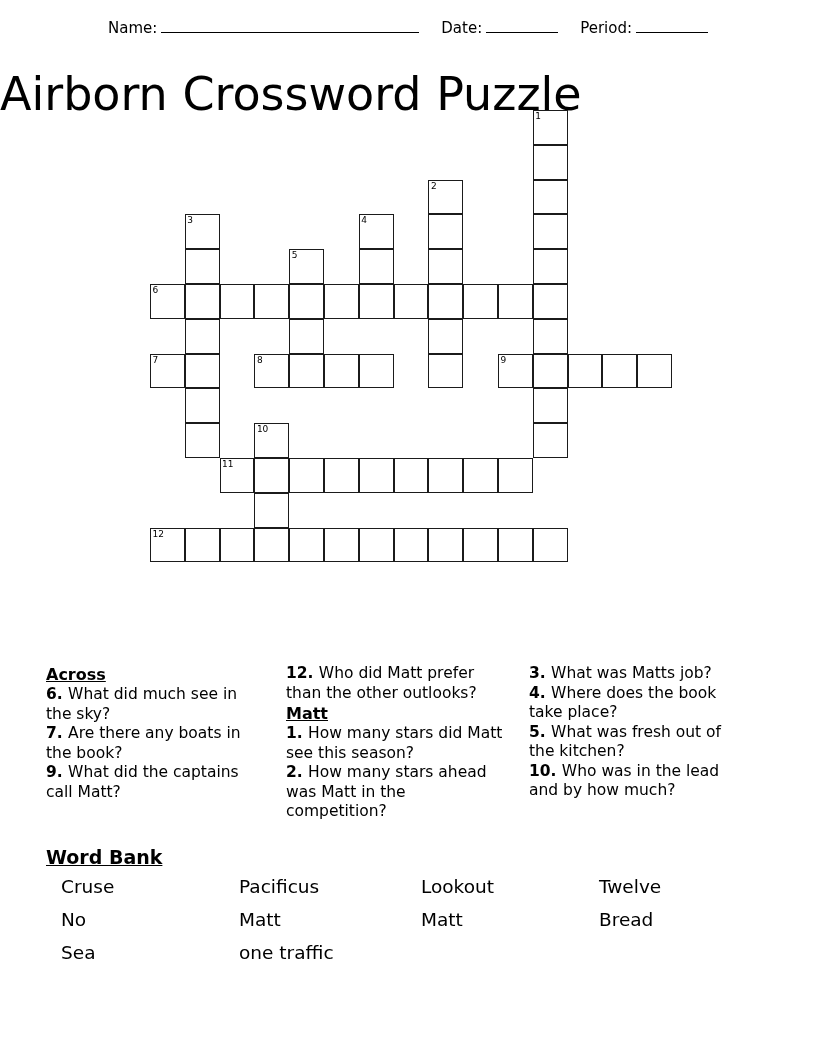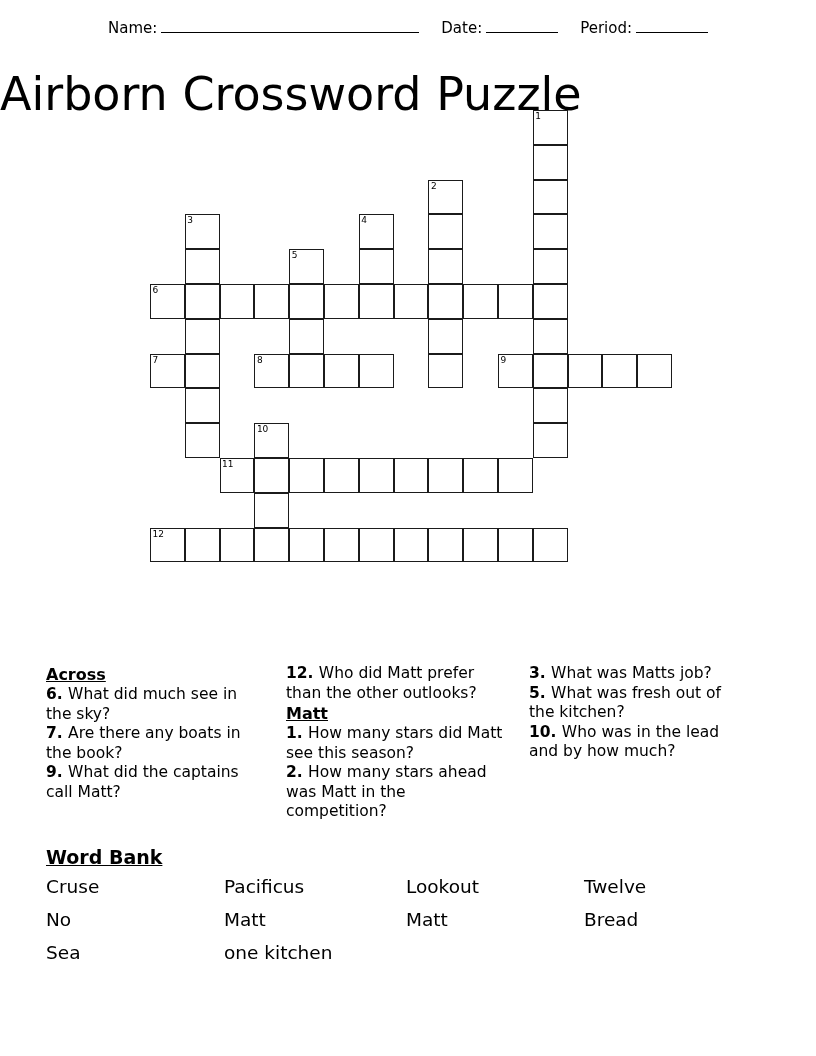--- a/index.html
+++ b/index.html
@@ -124,21 +124,21 @@
     display: block;
     margin-bottom: 3px;
   }
   .wb-grid {
     display: grid;
     grid-template-columns: 178px 182px 178px auto;
     row-gap: 4px;
     font-size: 18.5px;
     line-height: 29px;
   }
-  .wb-word { white-space: nowrap; }
+  .wb-word { white-space: nowrap; margin-left: 15px; }
 </style>
 </head>
 <body>
 
 <div class="header-row">
   <div class="hdr-field">
     <span class="hdr-label">Name:</span>
     <span class="hdr-rule rule-name"></span>
   </div>
   <span class="hdr-gap-a"></span>
@@ -246,32 +246,33 @@
       <span class="clue-item"><span class="clue-num">9. </span><span>What did the captains call Matt?</span></span>
     </div>
   <div class="clue-col c2">
       <span class="clue-item"><span class="clue-num">12. </span><span>Who did Matt prefer than the other outlooks?</span></span>
       <span class="section-head">Matt</span>
       <span class="clue-item"><span class="clue-num">1. </span><span>How many stars did Matt see this season?</span></span>
       <span class="clue-item"><span class="clue-num">2. </span><span>How many stars ahead was Matt in the competition?</span></span>
     </div>
   <div class="clue-col c3">
       <span class="clue-item"><span class="clue-num">3. </span><span>What was Matts job?</span></span>
+      <span class="clue-item"><span class="clue-num">4. </span><span>Where does the book take place?</span></span>
       <span class="clue-item"><span class="clue-num">5. </span><span>What was fresh out of the kitchen?</span></span>
       <span class="clue-item"><span class="clue-num">10. </span><span>Who was in the lead and by how much?</span></span>
     </div>
 </div>
 
 <div id="word-bank">
   <span class="wb-title">Word Bank</span>
   <div class="wb-grid">
       <span class="wb-word">Cruse</span>
       <span class="wb-word">Pacificus</span>
       <span class="wb-word">Lookout</span>
       <span class="wb-word">Twelve</span>
       <span class="wb-word">No</span>
       <span class="wb-word">Matt</span>
       <span class="wb-word">Matt</span>
       <span class="wb-word">Bread</span>
       <span class="wb-word">Sea</span>
-      <span class="wb-word">one kitchen</span>
+      <span class="wb-word">one traffic</span>
     </div>
 </div>
 
 </body></html>

